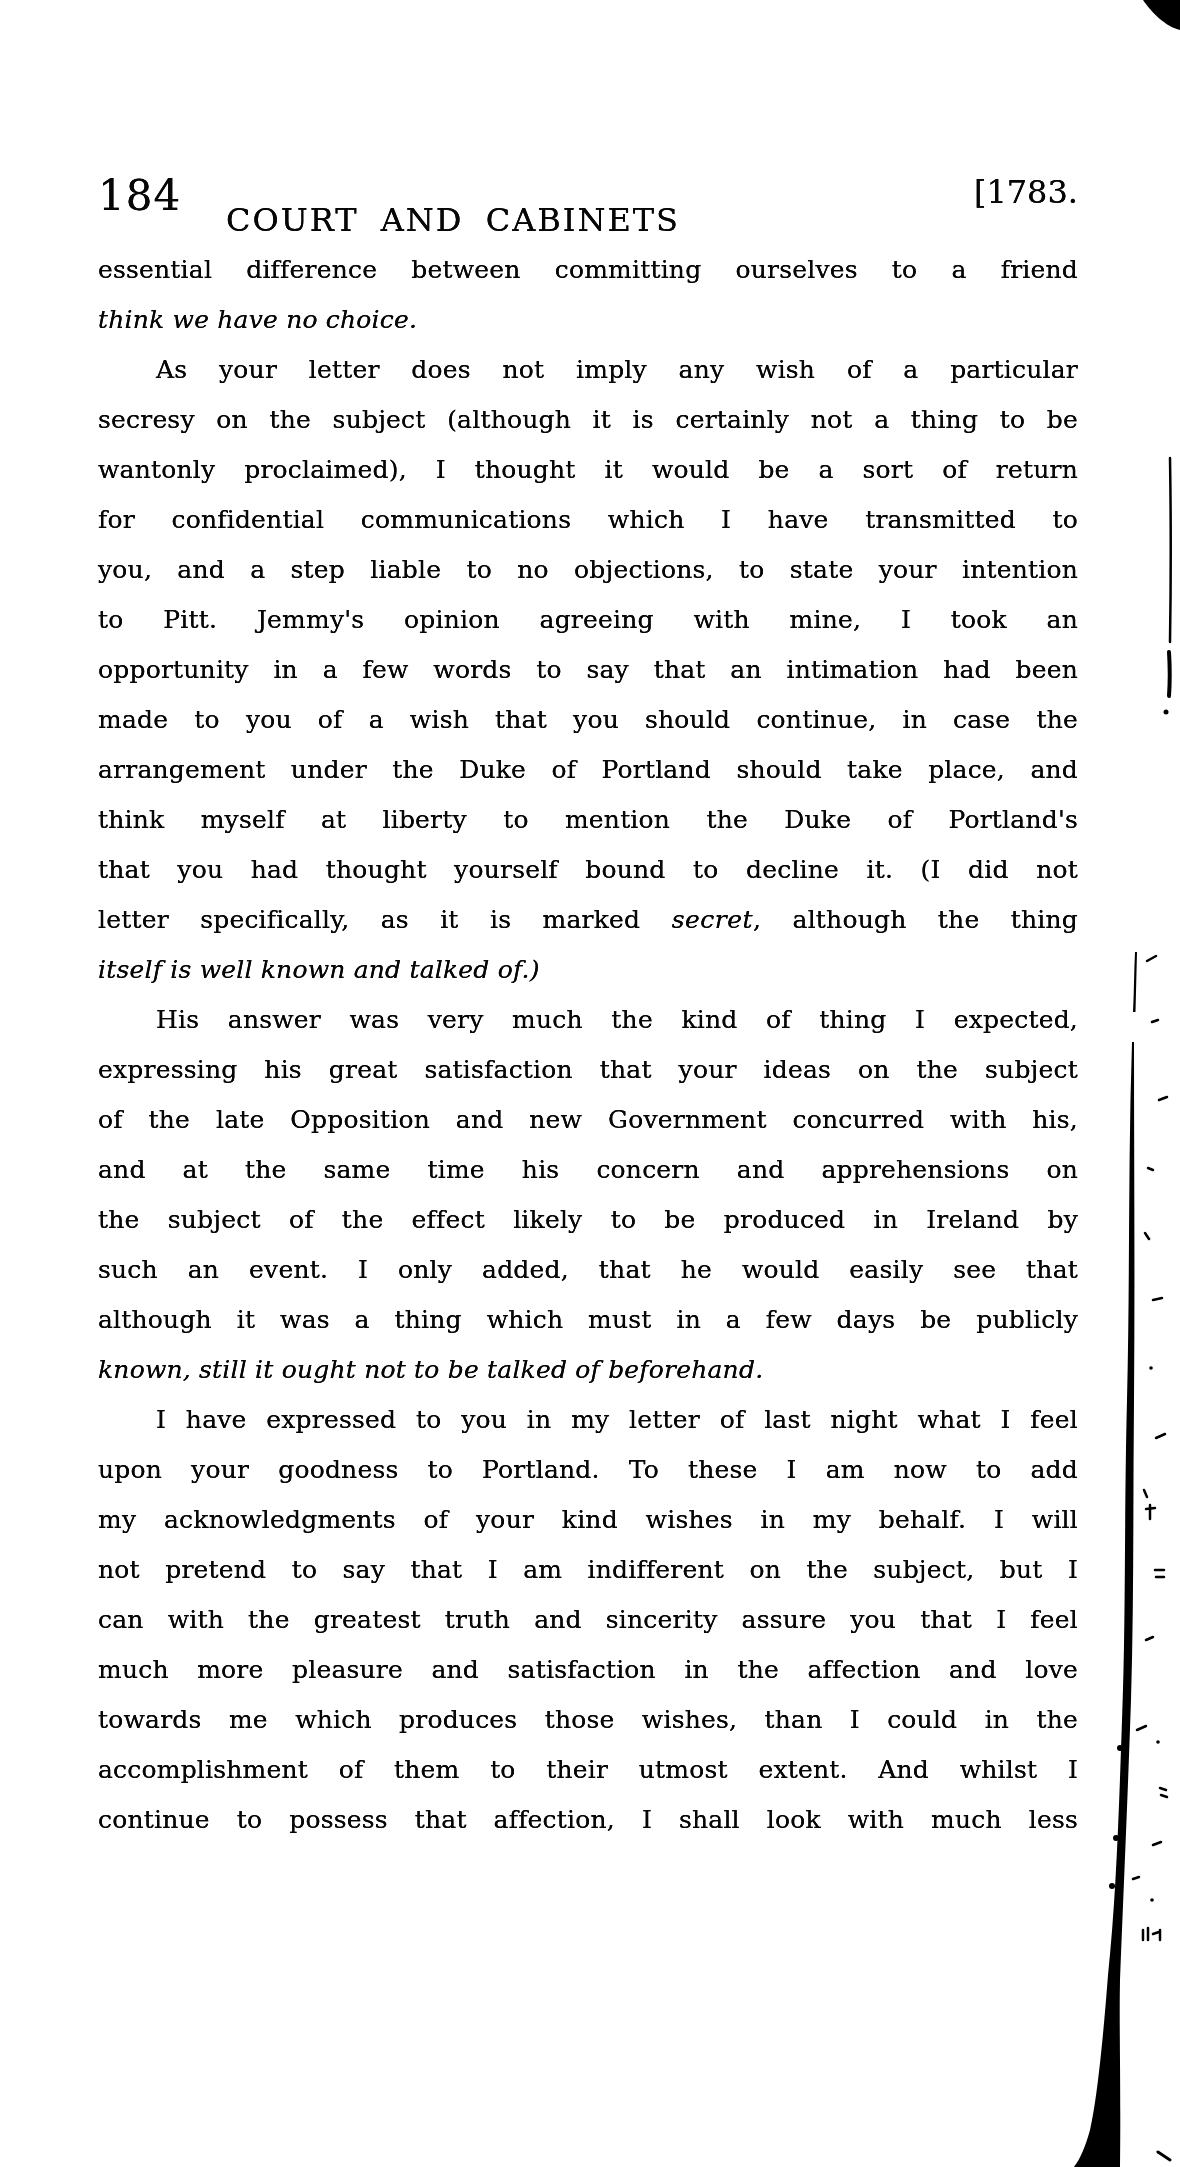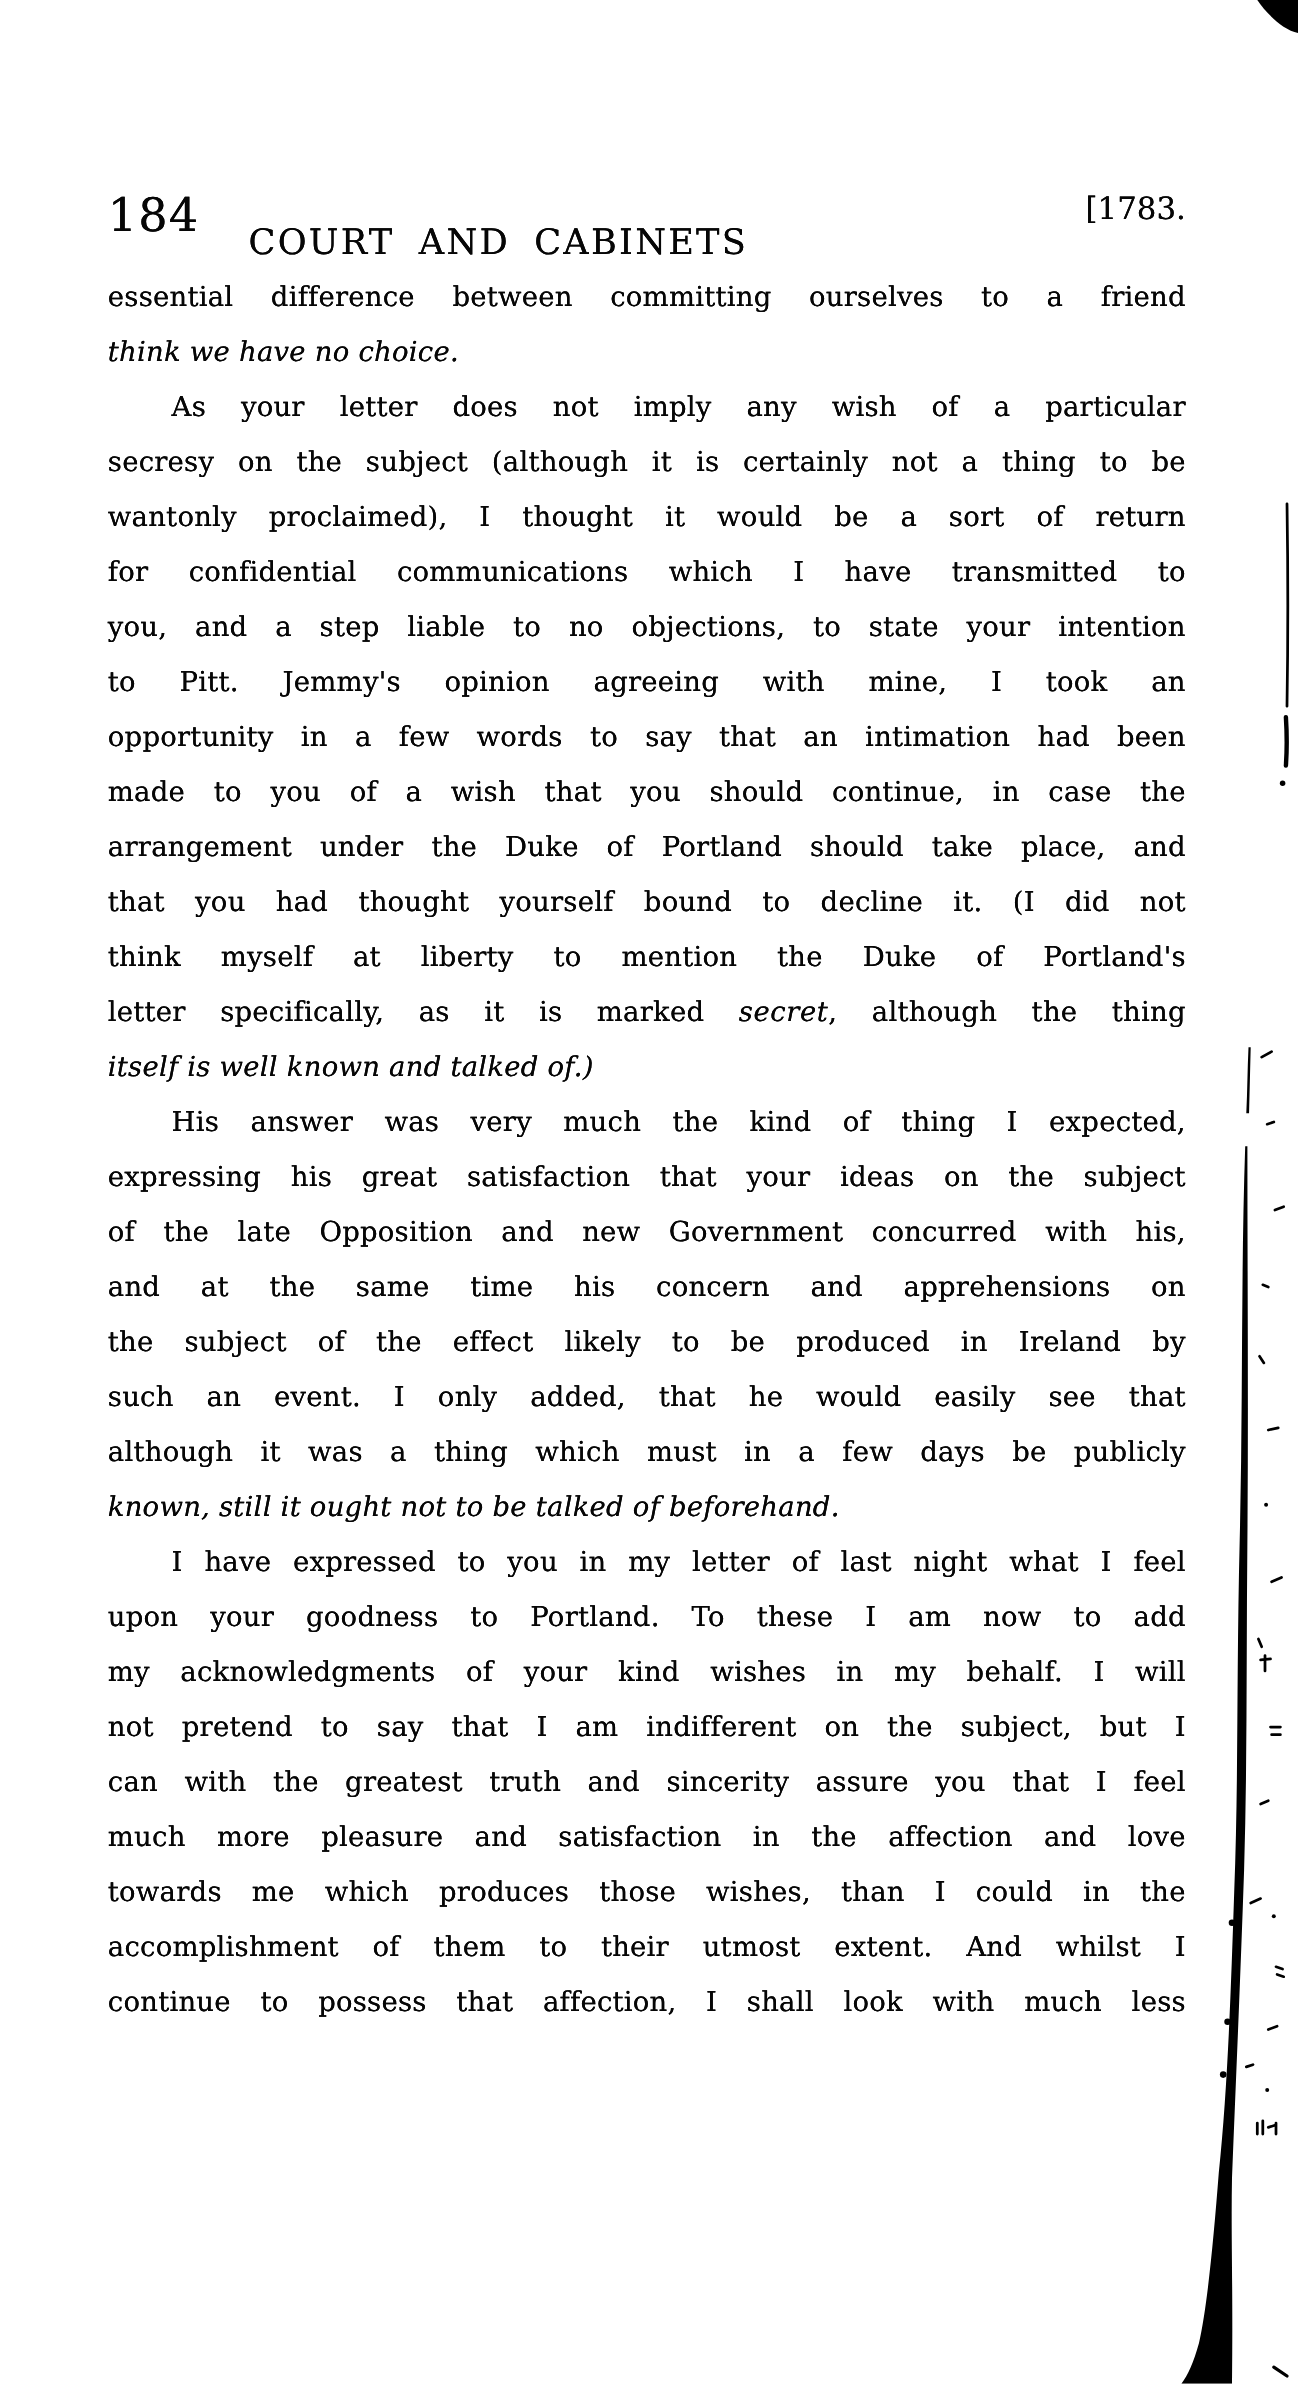--- a/index.html
+++ b/index.html
@@ -23,21 +23,21 @@
   .rtitle {
     position: absolute; left: 355px; top: 14px;
     transform: translateX(-50%);
     font-size: 32px; letter-spacing: 2px; word-spacing: 10px;
     white-space: nowrap;
     text-shadow: 0 0 0.5px currentColor;
     margin-top: 12px;
   }
   .rdate {
     position: absolute; right: 0; top: -2px;
-    font-size: 28px;
+    font-size: 32px;
     text-shadow: 0 0 0.5px currentColor;
   }
 
   
   .text-block {
     position: absolute; left: 98px; top: 245px; width: 980px;
     font-size: 25px;
     letter-spacing: 0.2px;
     text-shadow: 0 0 0.5px currentColor;
   }
@@ -69,22 +69,22 @@
       <div class="line para-end">think we have no choice.</div>
       <div class="line indent">As your letter does not imply any wish of a particular</div>
       <div class="line">secresy on the subject (although it is certainly not a thing to be</div>
       <div class="line">wantonly proclaimed), I thought it would be a sort of return</div>
       <div class="line">for confidential communications which I have transmitted to</div>
       <div class="line">you, and a step liable to no objections, to state your intention</div>
       <div class="line">to Pitt. Jemmy's opinion agreeing with mine, I took an</div>
       <div class="line">opportunity in a few words to say that an intimation had been</div>
       <div class="line">made to you of a wish that you should continue, in case the</div>
       <div class="line">arrangement under the Duke of Portland should take place, and</div>
+      <div class="line">think myself at liberty to mention the Duke of Portland's</div>
       <div class="line">that you had thought yourself bound to decline it. (I did not</div>
-      <div class="line">think myself at liberty to mention the Duke of Portland's</div>
       <div class="line">letter specifically, as it is marked <i>secret</i>, although the thing</div>
       <div class="line para-end">itself is well known and talked of.)</div>
       <div class="line indent">His answer was very much the kind of thing I expected,</div>
       <div class="line">expressing his great satisfaction that your ideas on the subject</div>
       <div class="line">of the late Opposition and new Government concurred with his,</div>
       <div class="line">and at the same time his concern and apprehensions on</div>
       <div class="line">the subject of the effect likely to be produced in Ireland by</div>
       <div class="line">such an event. I only added, that he would easily see that</div>
       <div class="line">although it was a thing which must in a few days be publicly</div>
       <div class="line para-end">known, still it ought not to be talked of beforehand.</div>

